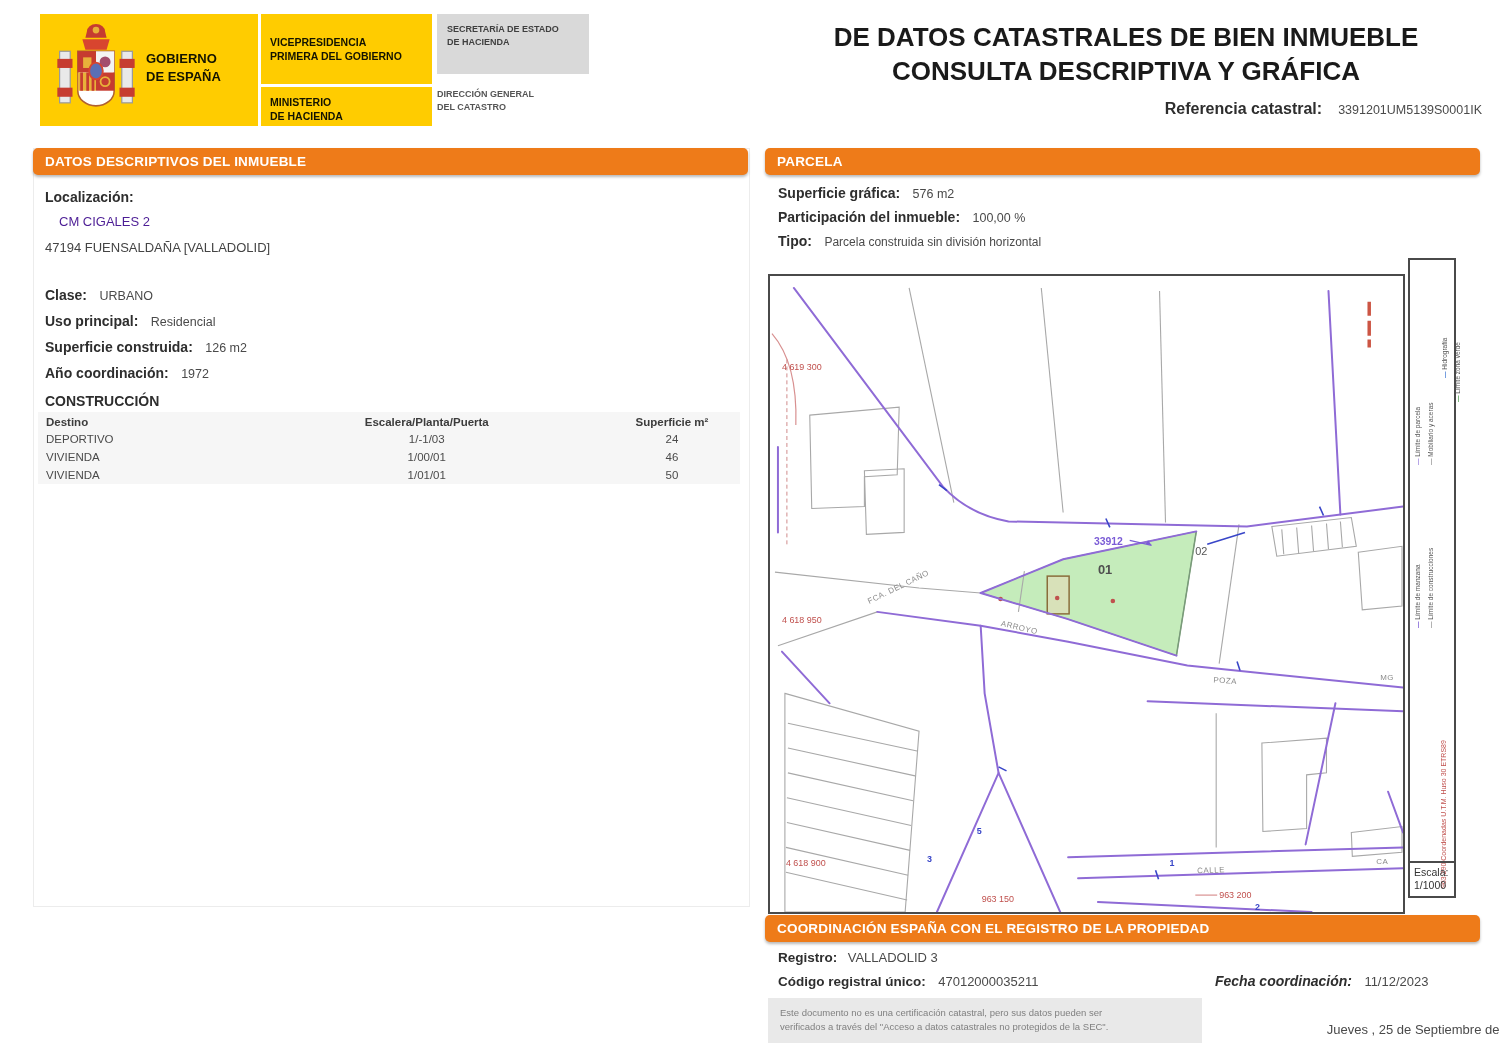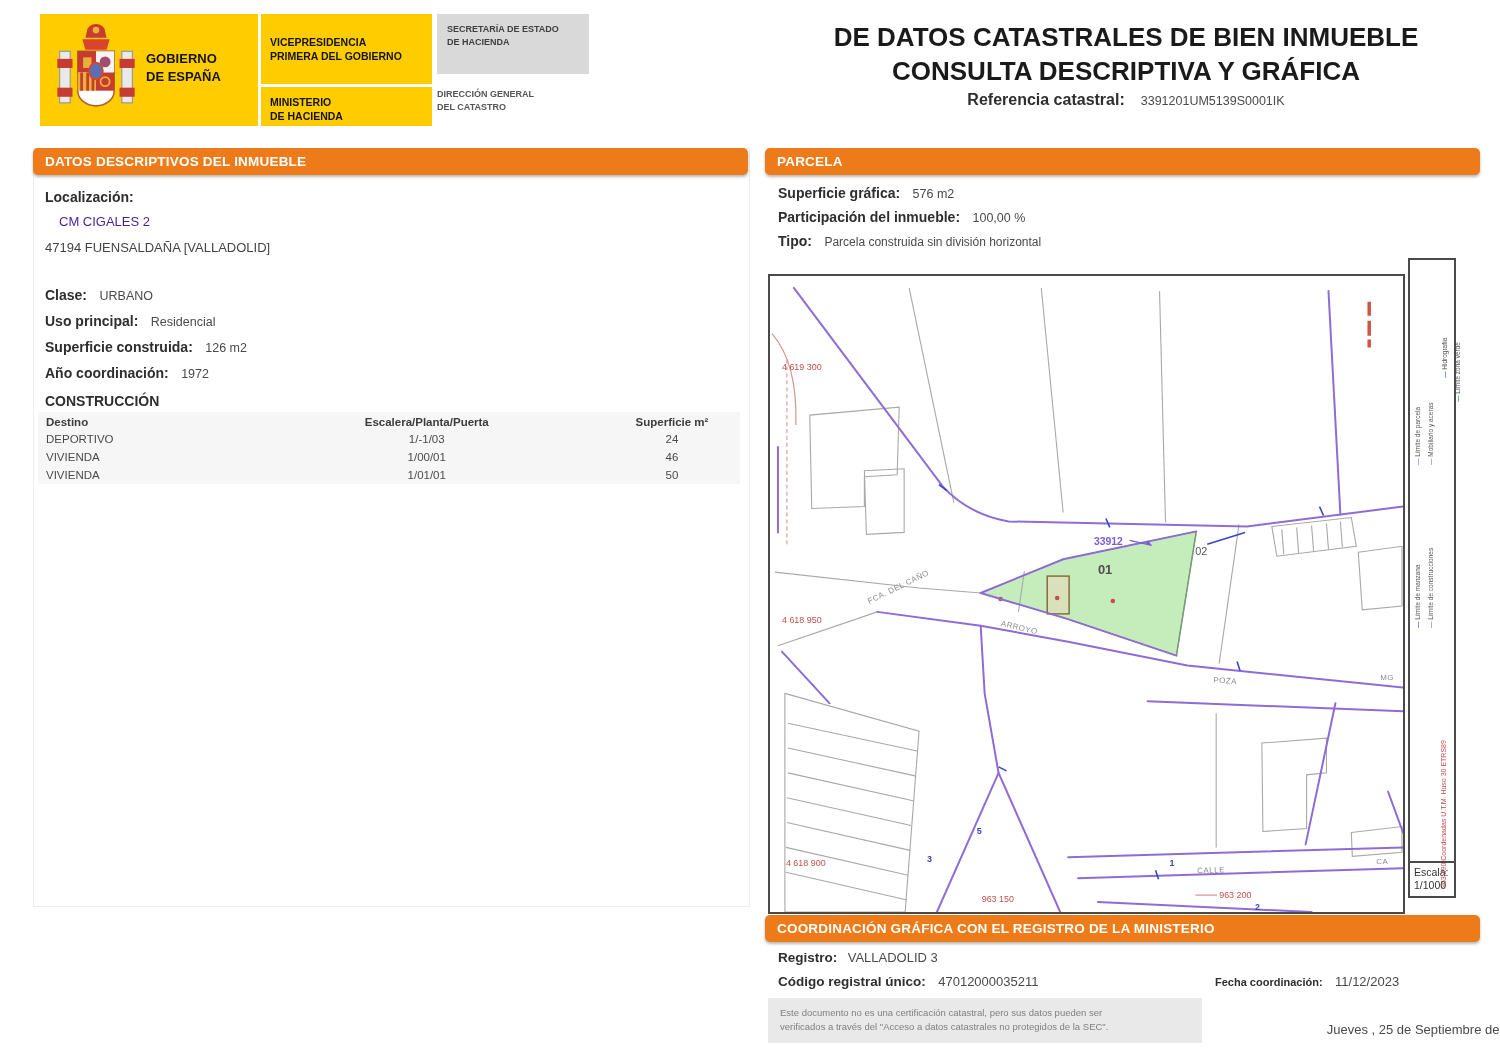--- a/index.html
+++ b/index.html
@@ -14,21 +14,21 @@
   .logo-yellow{position:absolute;left:40px;top:14px;width:392px;height:112px;background:#FFCC00;}
   .gov-name{position:absolute;left:106px;top:36px;font-weight:bold;font-size:13px;color:#141400;line-height:1.35;}
   .vdiv{position:absolute;left:218px;top:0;width:3px;height:112px;background:#fff;}
   .hdiv{position:absolute;left:221px;top:70px;width:171px;height:3px;background:#fff;}
   .min-txt{position:absolute;font-weight:bold;font-size:10.5px;color:#141400;line-height:1.3;}
   .graybox{position:absolute;left:437px;top:14px;width:152px;height:60px;background:#D9D9D9;
            font-weight:bold;font-size:9px;color:#3f3f3f;line-height:1.45;padding:9px 10px;box-sizing:border-box;}
   .dirbox{position:absolute;left:437px;top:88px;width:160px;font-weight:bold;font-size:9px;color:#555;line-height:1.45;}
   .title{position:absolute;left:770px;top:20px;width:712px;text-align:center;
          font-weight:bold;font-size:26px;color:#1a1a1a;line-height:1.32;}
-  .refline{position:absolute;left:770px;top:91px;width:712px;text-align:center;font-size:15px;color:#222;}
+  .refline{position:absolute;left:770px;top:100px;width:712px;text-align:right;font-size:15px;color:#222;}
   .refline .lbl{font-weight:bold;font-size:16px;}
   .refline .val{margin-left:16px;}
   
   .lbl{font-weight:bold;font-size:14px;color:#2e2e2e;}
   .val{font-size:12.5px;color:#4a4a4a;margin-left:8px;}
   .line{position:absolute;white-space:nowrap;}
   
   .ctable{position:absolute;left:38px;top:412px;width:702px;background:#f6f6f6;
           border-collapse:collapse;font-size:11.5px;color:#4a4a4a;}
   .ctable th{font-weight:bold;color:#3c3c3c;text-align:left;padding:4px 8px 2px;}
@@ -291,32 +291,32 @@
       <span class="sw" style="color: rgb(85, 160, 85);">—</span>
       <span>Límite zona verde</span>
     </div>
     <div class="vtext red" style="left:30px;top:628px;">963.290 Coordenadas U.T.M. Huso 30 ETRS89</div>
     <div class="scalebox">
       <div>Escala:</div>
       <div>1/1000</div>
     </div>
   </div>
 
-  <div class="obar" style="left:765px;top:915px;width:715px;">COORDINACIÓN GRÁFICA CON EL REGISTRO DE LA MINISTERIO</div>
+  <div class="obar" style="left:765px;top:915px;width:715px;">COORDINACIÓN ESPAÑA CON EL REGISTRO DE LA PROPIEDAD</div>
 
   <div class="line" style="left:778px;top:948px;">
     <span class="lbl" style="font-size:13.5px;">Registro:</span>
     <span class="val" style="font-size:13px;margin-left:6px;">VALLADOLID 3</span>
   </div>
   <div class="line" style="left:778px;top:972px;">
     <span class="lbl" style="font-size:13.5px;">Código registral único:</span>
     <span class="val" style="font-size:13px;">47012000035211</span>
   </div>
   <div class="line" style="left:1215px;top:972px;">
-    <span class="lbl" style="font-size:11px;">Fecha coordinación:</span>
+    <span class="lbl" style="font-size:14px;font-style:italic;">Fecha coordinación:</span>
     <span class="val" style="font-size:13px;">11/12/2023</span>
   </div>
 
   <div class="note">
     <div>Este documento no es una certificación catastral, pero sus datos pueden ser</div>
     <div>verificados a través del "Acceso a datos catastrales no protegidos de la SEC".</div>
   </div>
 
   <div class="footer-date">Jueves , 25 de Septiembre de 2025</div>
 

